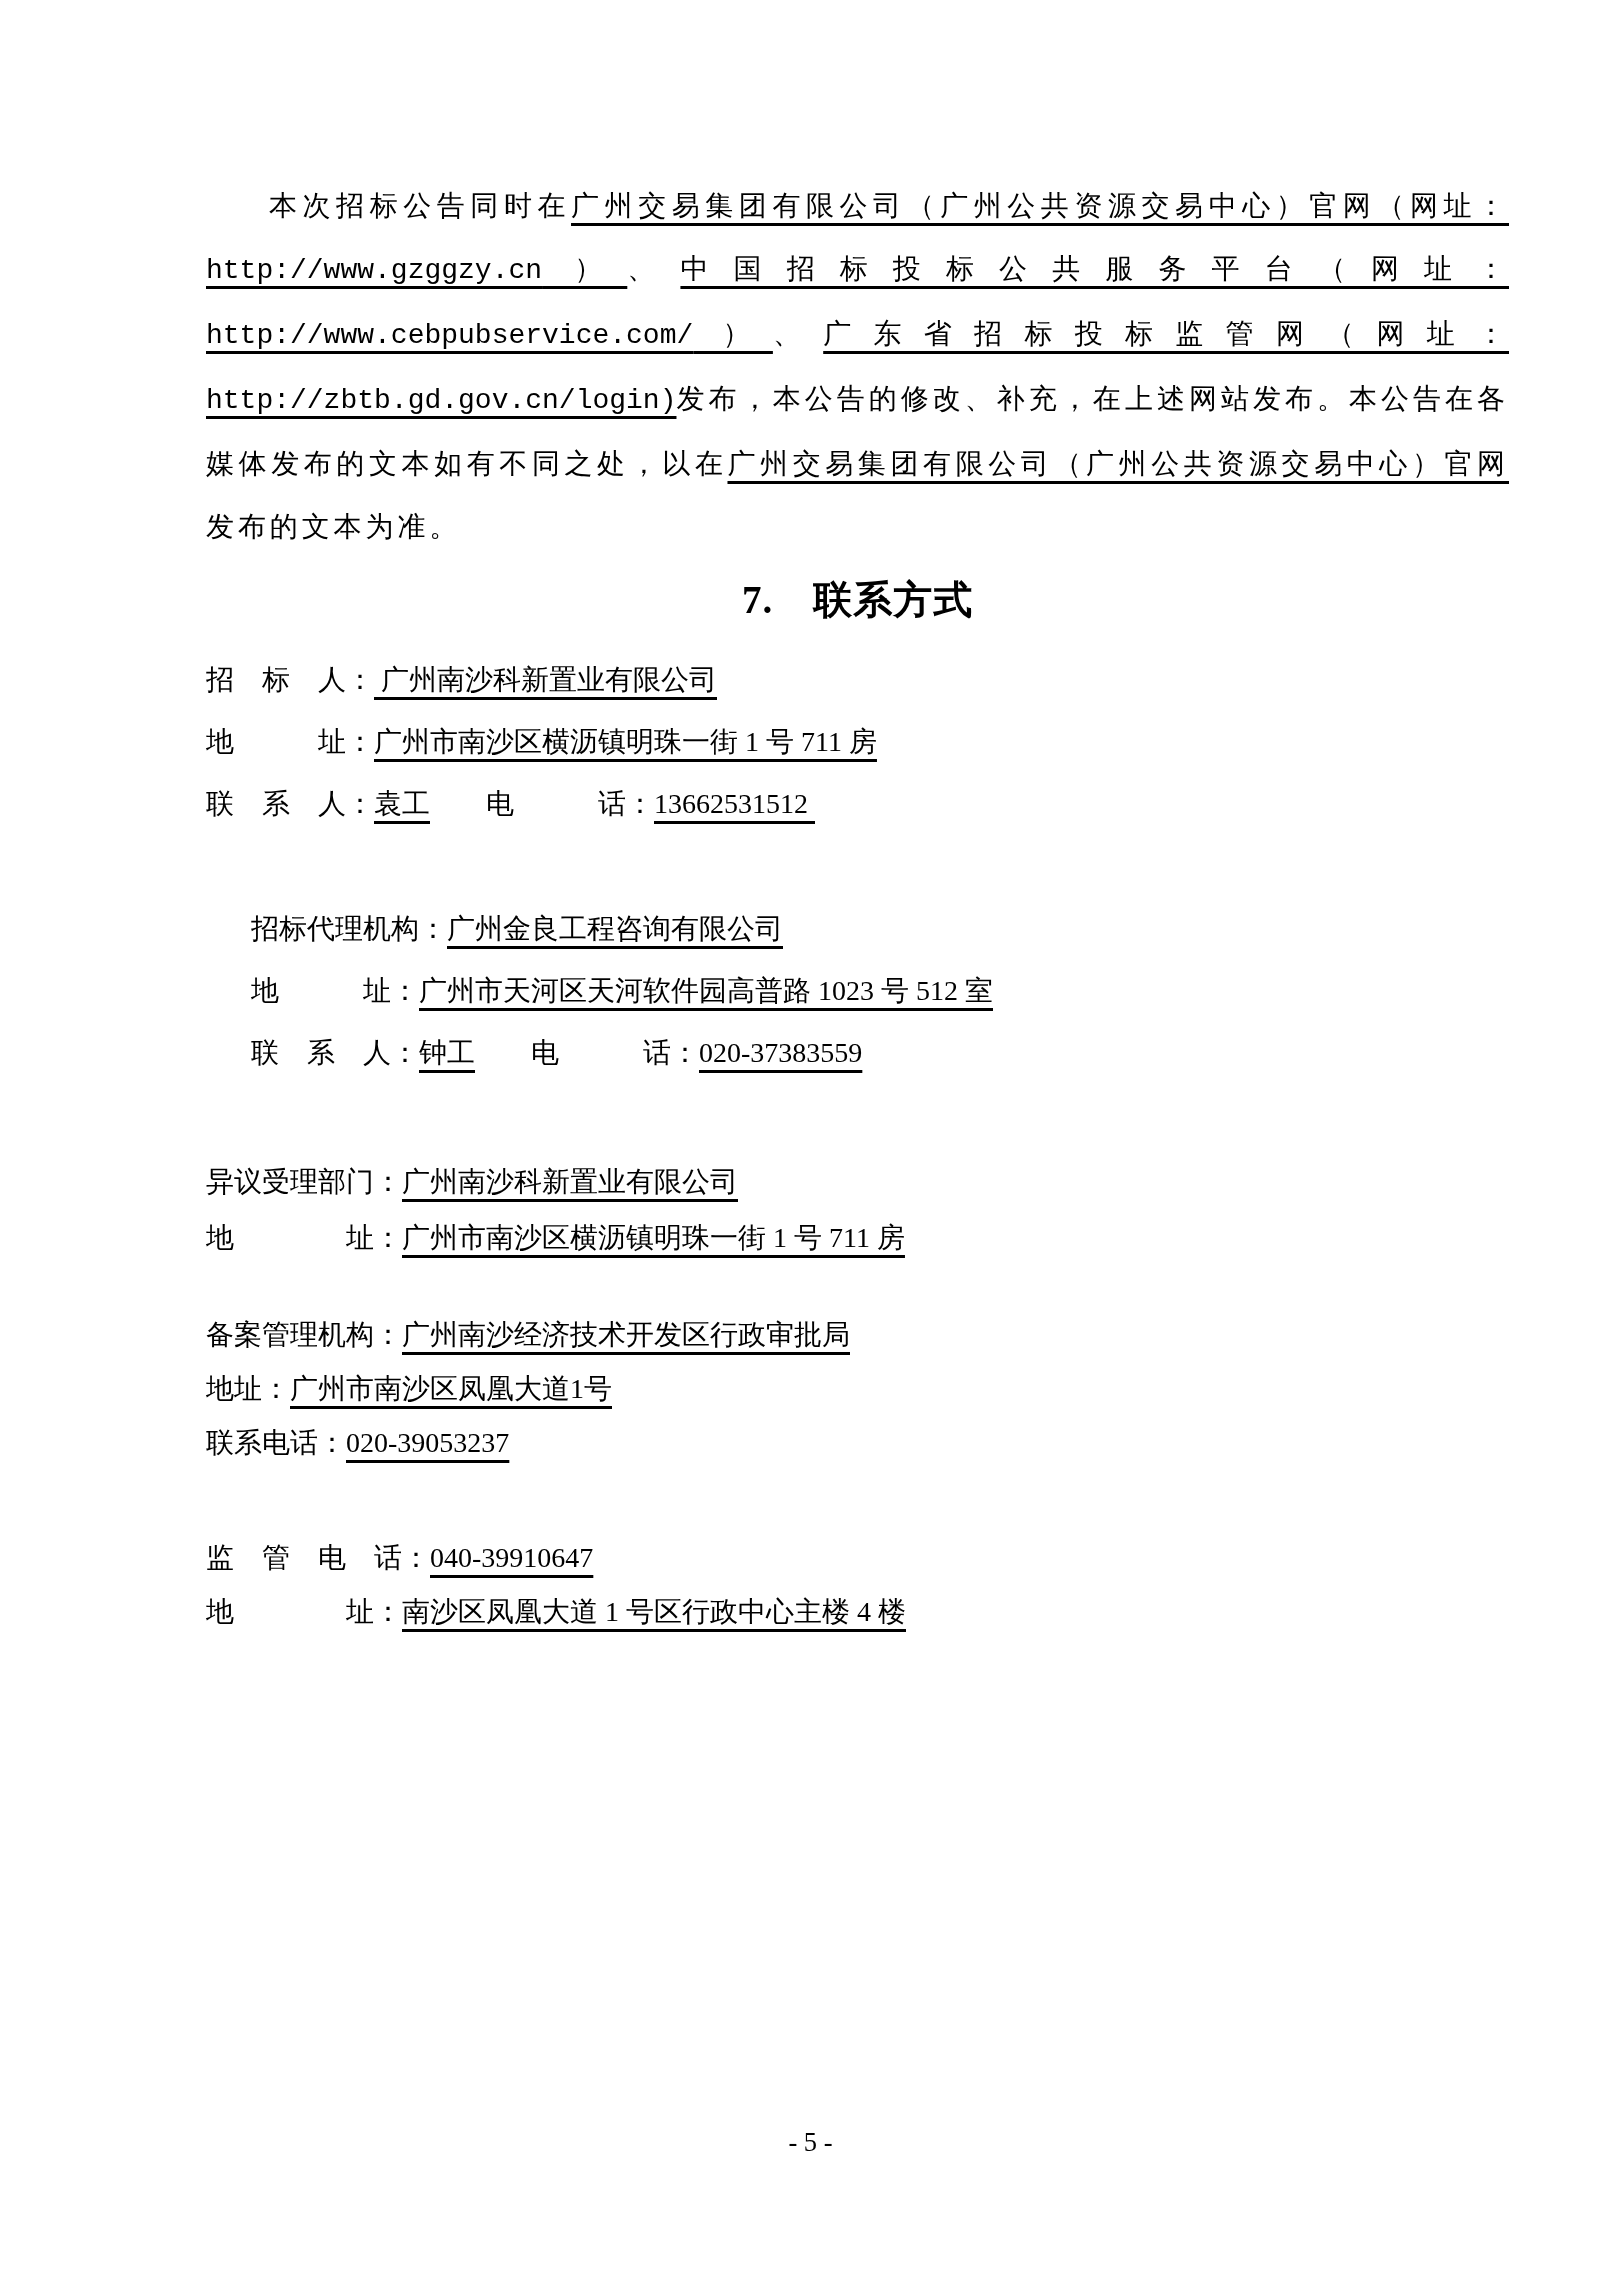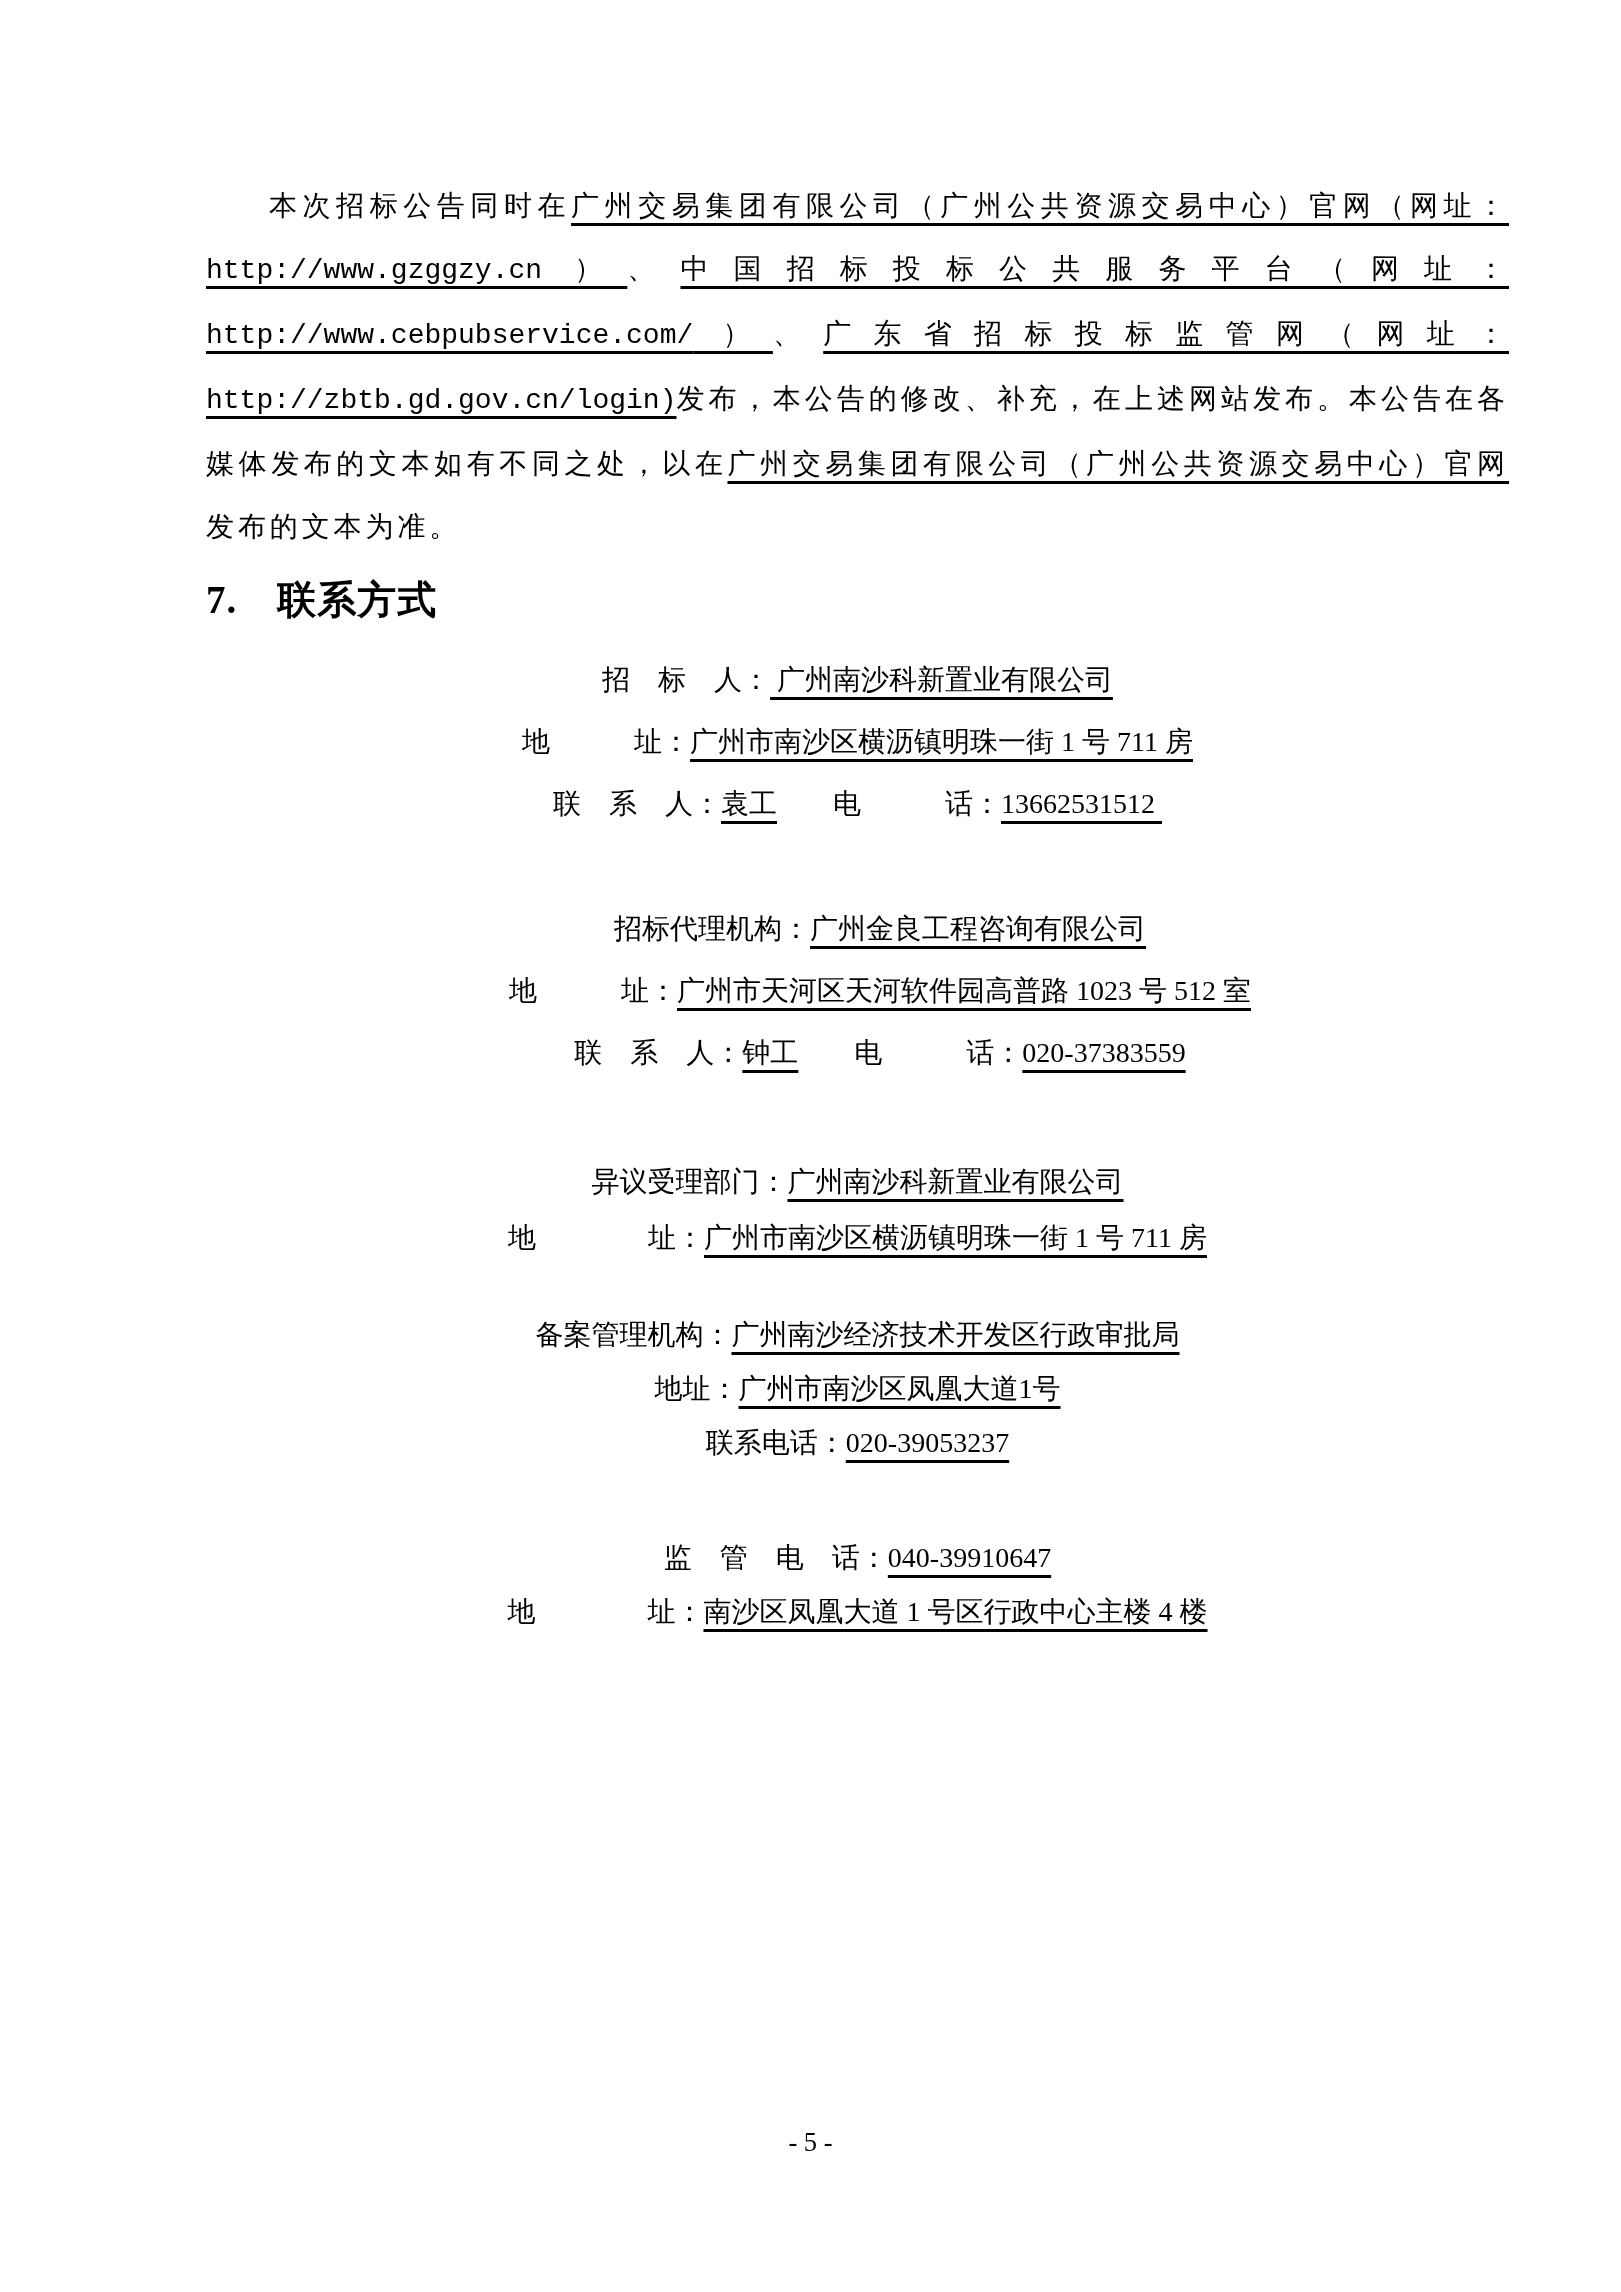--- a/index.html
+++ b/index.html
@@ -33,23 +33,24 @@
     letter-spacing: 0;
   }
 
   .heading {
     margin: 21.6px 0 0 0;
     height: 55px;
     line-height: 55px;
     font-size: 39px;
     font-weight: bold;
     letter-spacing: 1px;
+    text-align: center;
   }
 
-  .section { font-size: 28px; text-align: center; }
+  .section { font-size: 28px; }
   .section .row { white-space: pre-wrap; }
   .s1 { margin-top: 22.5px; line-height: 62px; }
   .s2 { margin-top: 63px; line-height: 62px; margin-left: 45px; }
   .s3 { margin-top: 70px; line-height: 56px; }
   .s4 { margin-top: 42px; line-height: 54px; }
   .s5 { margin-top: 61px; line-height: 54px; }
 
   .footer {
     position: absolute;
     top: 2125px;

